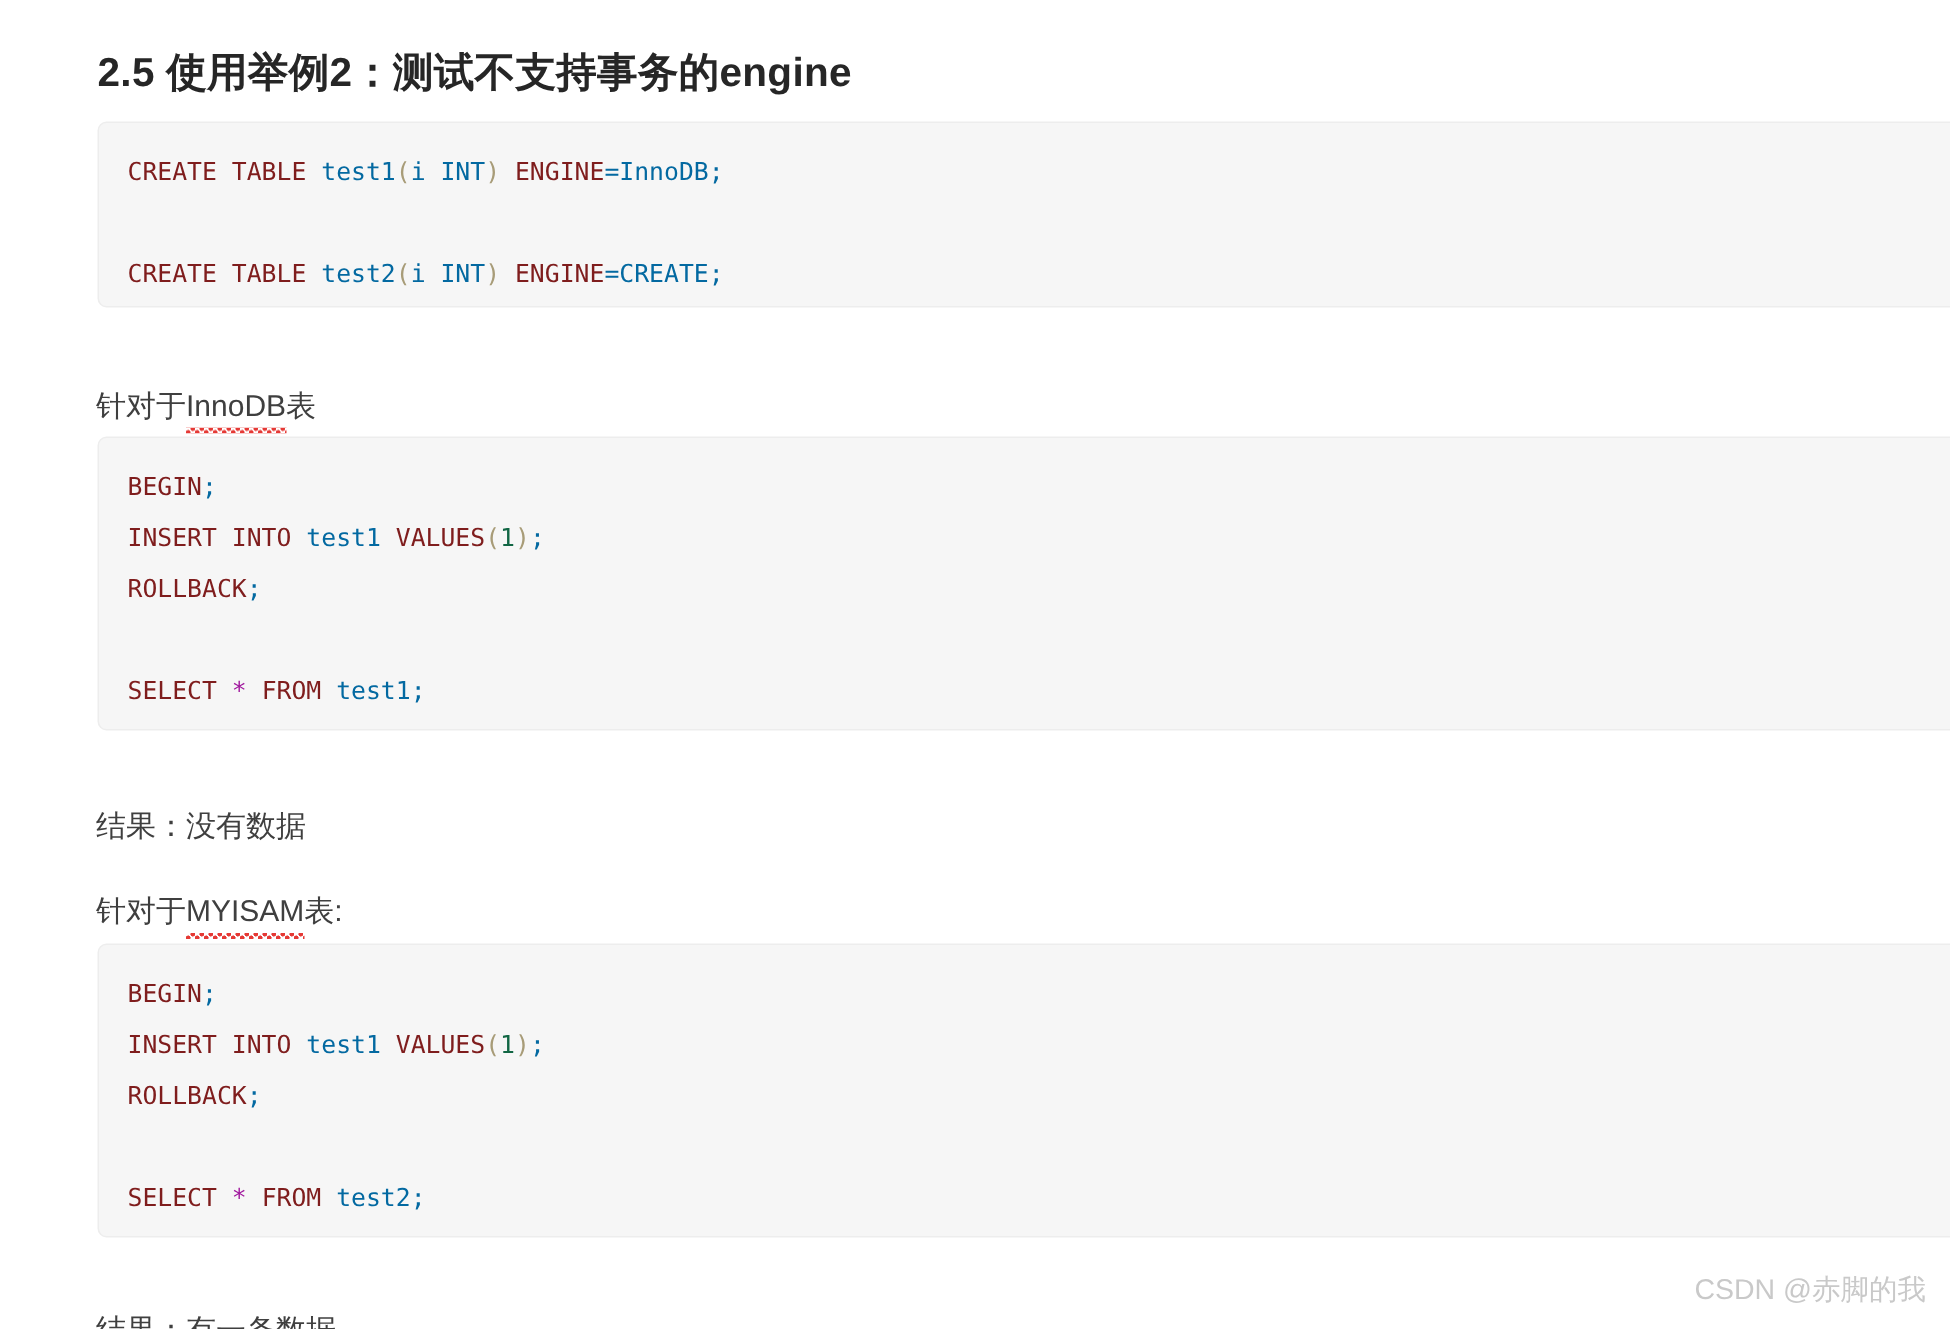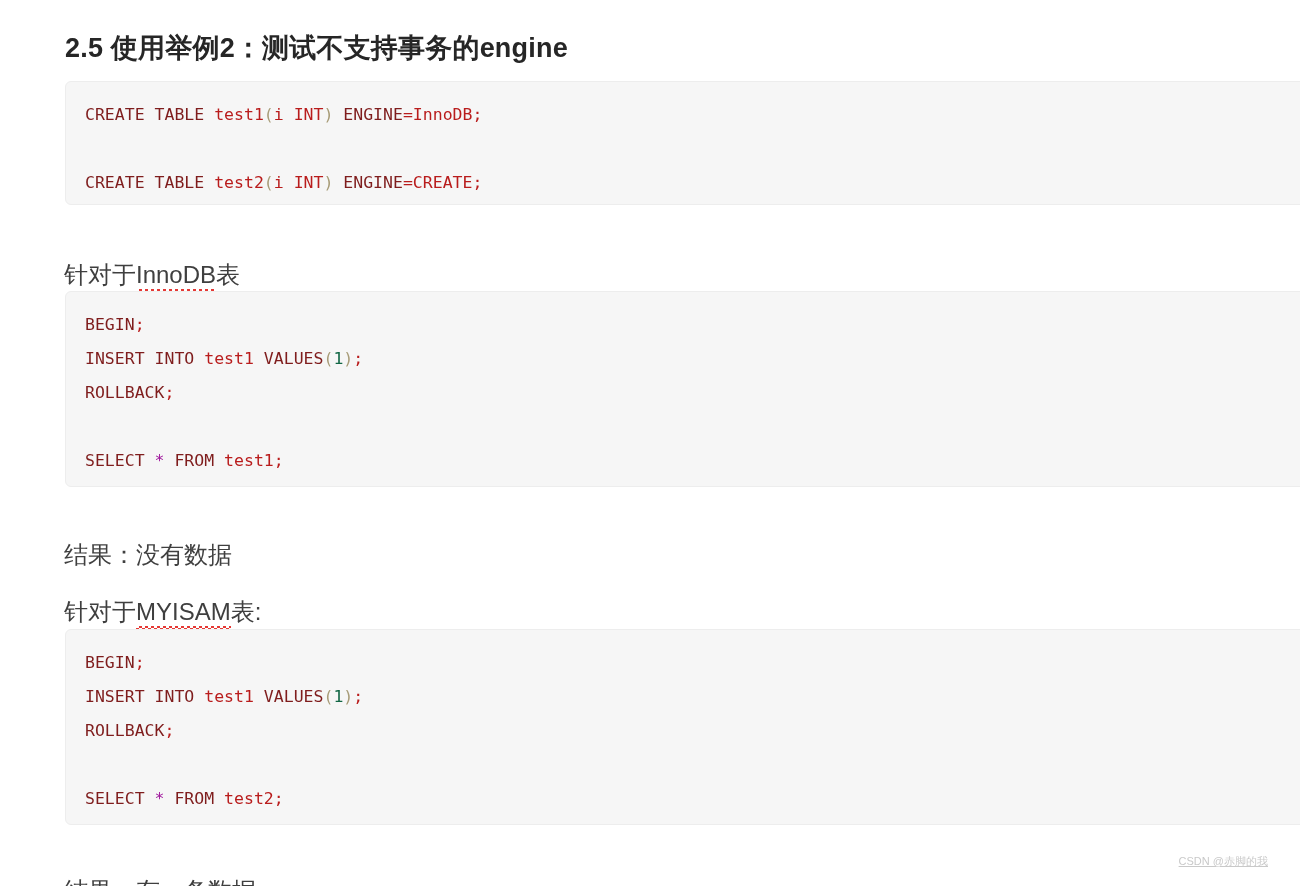--- a/index.html
+++ b/index.html
@@ -54,30 +54,30 @@
     font-family: "DejaVu Sans Mono", "Liberation Mono", monospace;
     font-size: 16.5px;
     line-height: 34px;
     color: #333333;
     white-space: pre;
     tab-size: 4;
   }
 
   
   .kw   { color: #7f1d1d; }   
-  .id   { color: #b91c1c; }   
+  .id   { color: #0369a1; }   
   .pun  { color: #a89c78; }   
   .num  { color: #116644; }   
   .star { color: #a0179d; }   
 
   
   .para {
     position: absolute;
     left: 64px;
-    font-size: 24px;
+    font-size: 20px;
     line-height: 30px;
     color: #3f3f3f;
     white-space: nowrap;
   }
   .para .misspelled {
     position: relative;
     display: inline-block;
   }
   .para .misspelled::after {
     content: "";
@@ -89,28 +89,27 @@
     background-image:
       radial-gradient(circle at 1.5px 3.2px, #e53935 1.4px, rgba(0,0,0,0) 1.7px),
       radial-gradient(circle at 4.5px 0.8px, #e53935 1.4px, rgba(0,0,0,0) 1.7px);
     background-size: 6px 4px;
     background-repeat: repeat-x;
   }
 
   
   .watermark {
     position: absolute;
-    right: 32px;
+    right: 16px;
     bottom: 14px;
-    font-size: 11px;
+    font-size: 19px;
     line-height: 20px;
     color: #c9c9c9;
     white-space: nowrap;
     user-select: none;
-    text-decoration: underline;
   }
 </style>
 </head>
 <body>
 
 <div class="page">
 
   <h1 class="article-title">2.5 使用举例2：测试不支持事务的engine</h1>
 
   <div class="code-block" id="cb-0" style="top:81px;height:124px;">

